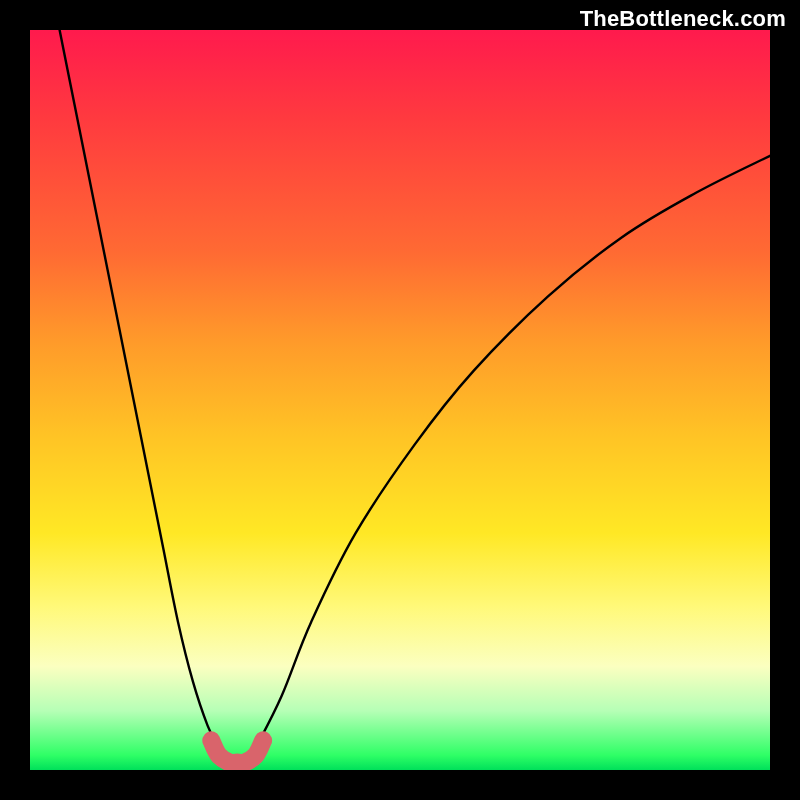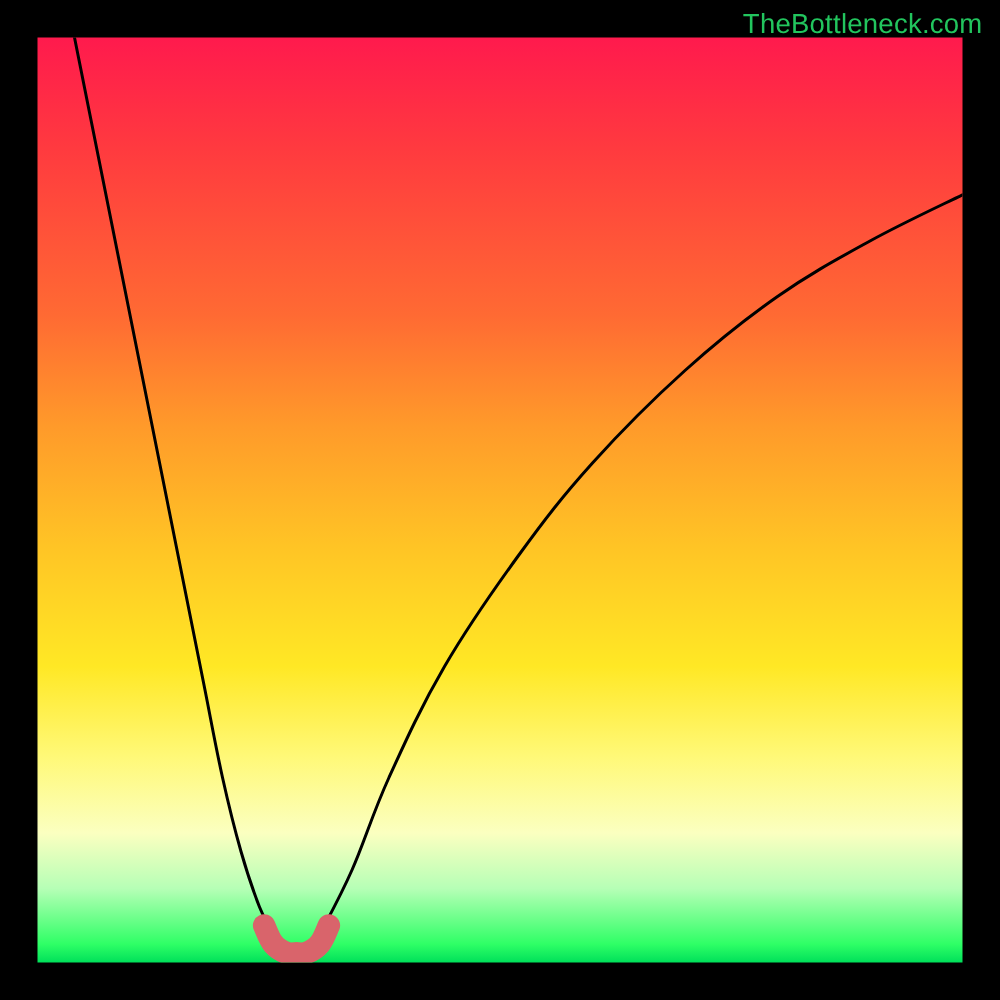--- a/index.html
+++ b/index.html
@@ -37,23 +37,23 @@
       #fbffc0 86%,
       #b6ffb6 92%,
       #2fff66 98%,
       #00e05a 100%
     );
   }
   .attribution {
     position: absolute;
     top: 6px;
     right: 14px;
-    color: #22c55e;
+    color: #ffffff;
     font-size: 22px;
-    font-weight: 400;
+    font-weight: 700;
     letter-spacing: 0.2px;
     user-select: none;
   }
 </style>
 </head>
 <body>
 
 <div class="frame">
   <div class="plot">
     <svg id="chart-svg" width="740" height="740" viewBox="0 0 740 740">

